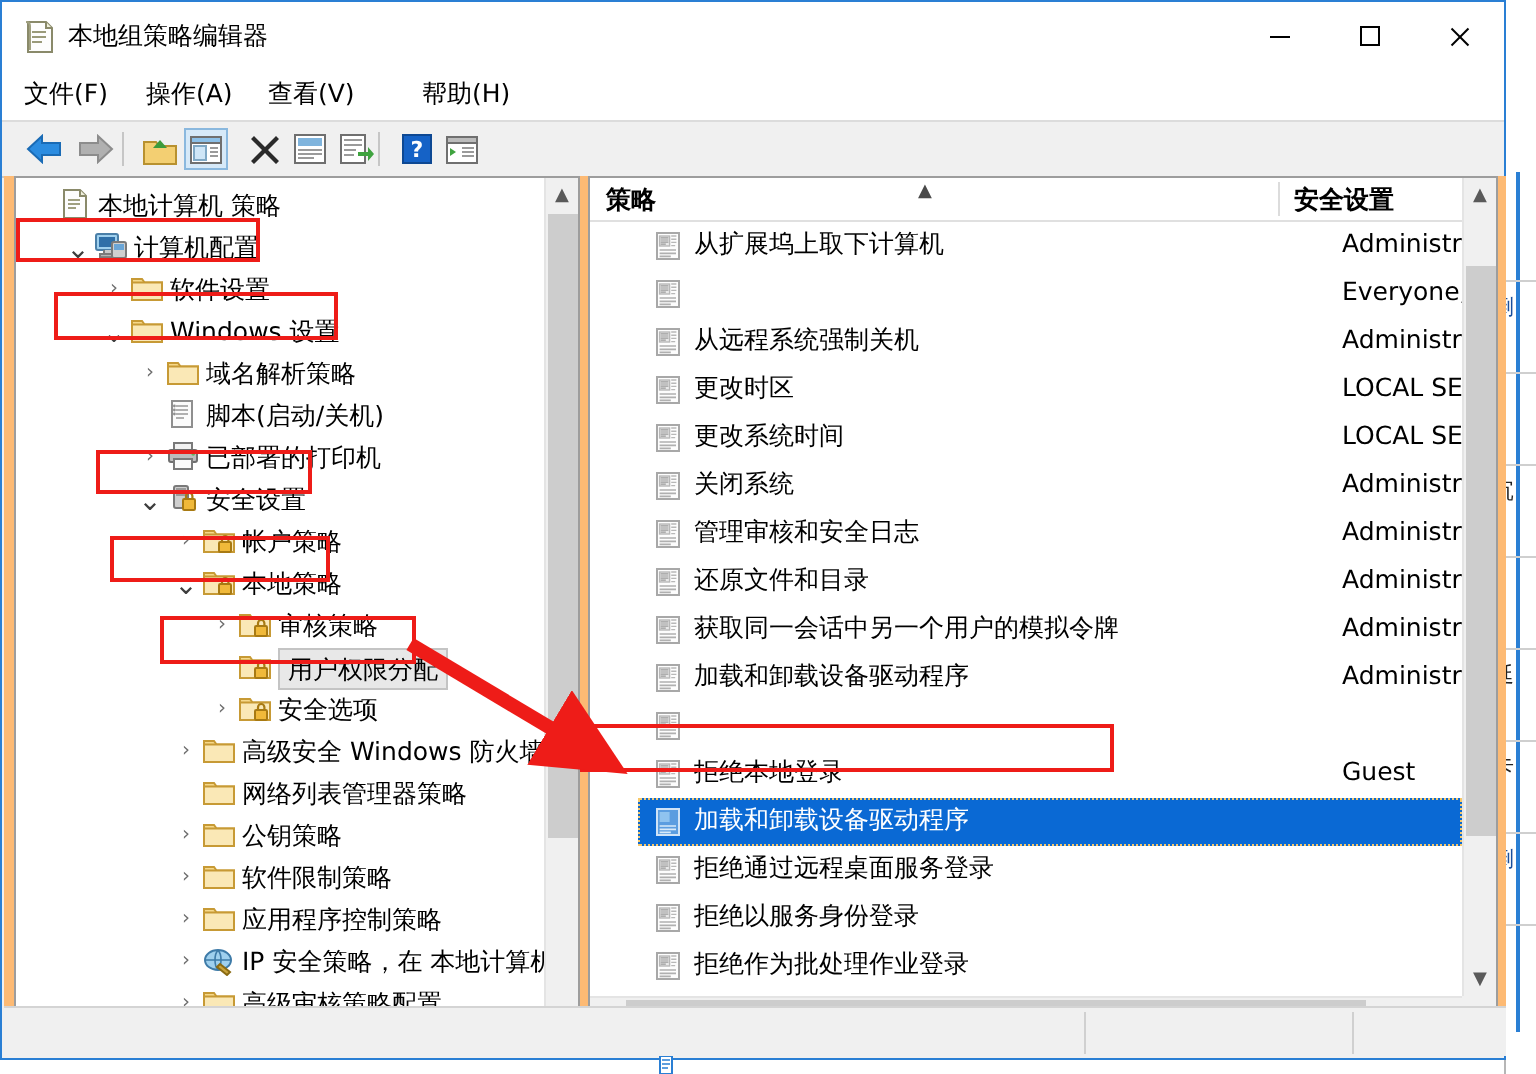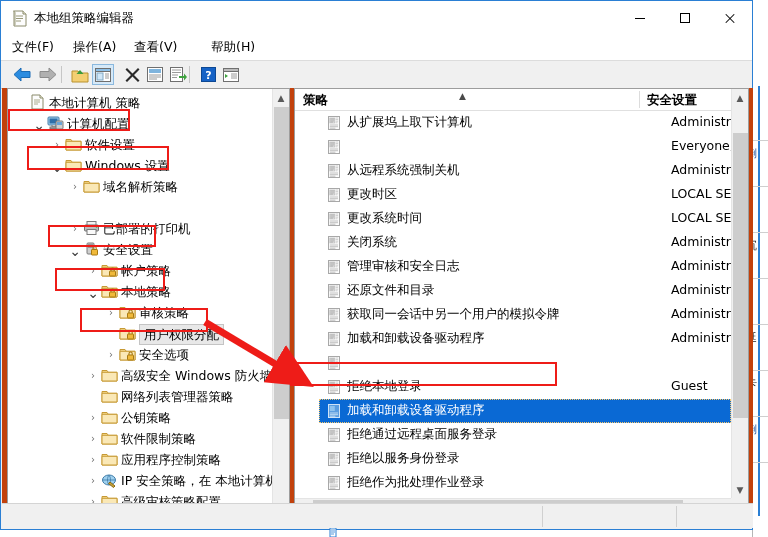--- a/index.html
+++ b/index.html
@@ -36,21 +36,21 @@
   .mi{position:absolute;top:4px;font-size:12.5px;color:#000;white-space:nowrap;}
 
   
   .toolbar{position:relative;height:27px;background:#f0f0f0;border-top:1px solid #dcdcdc;
            border-bottom:1px solid #c8c8c8;}
   .tb{position:absolute;top:3px;width:22px;height:21px;display:flex;align-items:center;justify-content:center;}
   .tb.sel{background:#d6e9f8;border:1px solid #8ab8de;box-sizing:border-box;}
   .tsep{position:absolute;top:5px;width:1px;height:17px;background:#c6c6c6;}
 
   
-  .body{position:absolute;left:1px;top:87px;width:751px;height:428px;background:#c2410c;}
+  .body{position:absolute;left:1px;top:87px;width:751px;height:428px;background:#fdba74;}
   .pane{position:absolute;top:0;background:#fff;border:1px solid #9d9d9d;box-sizing:border-box;}
   .ltree{left:5px;width:283px;height:428px;}
   .rlist{left:292px;width:455px;height:428px;}
 
   
   .tcanvas{position:absolute;left:0;top:0;right:17px;bottom:0;overflow:hidden;}
   .trow{position:absolute;left:0;height:21px;display:flex;align-items:center;white-space:nowrap;}
   .trow.sel .tlabel{background:#e8e8e8;border:1px solid #c4c4c4;padding:0 4px;box-sizing:border-box;}
   .chev{position:absolute;width:14px;text-align:center;font-size:10px;color:#6f6f6f;line-height:21px;}
   .chev.down{color:#3d3d3d;font-size:11px;}
@@ -255,20 +255,30 @@
             <span class="tlabel" style="left: 77px; top: 1px;">Windows 设置</span>
           </div>
           <div class="trow" style="top: 87px; width: 265px;">
             <div class="chev" style="left: 60px;">›</div>
             <span class="tico" style="left: 75px; top: 2px;"><svg width="17" height="16" viewBox="0 0 17 16">
                 <path d="M1 3.5h5l1.3 1.8H16V14H1z" fill="#f6d98b" stroke="#c79a35"></path>
                 <path d="M1 5.3h15V14H1z" fill="#fae8b6" stroke="#c79a35"></path>
               </svg></span>
             <span class="tlabel" style="left: 95px; top: 1px;">域名解析策略</span>
           </div>
+          <div class="trow" style="top: 108px; width: 265px;">
+            <span class="tico" style="left: 75px; top: 2px;"><svg width="17" height="16" viewBox="0 0 17 16">
+                <rect x="3" y="1.5" width="10" height="13" fill="#fbfbfb" stroke="#8f8f8f"></rect>
+                <path d="M5 4h6M5 6h6M5 8h6M5 10h4" stroke="#b0b0b0" stroke-width=".9"></path>
+                <circle cx="4.2" cy="4" r=".7" fill="#8f8f8f"></circle>
+                <circle cx="4.2" cy="6" r=".7" fill="#8f8f8f"></circle>
+                <circle cx="4.2" cy="8" r=".7" fill="#8f8f8f"></circle>
+              </svg></span>
+            <span class="tlabel" style="left: 95px; top: 1px;">脚本(启动/关机)</span>
+          </div>
           <div class="trow" style="top: 129px; width: 265px;">
             <div class="chev" style="left: 60px;">›</div>
             <span class="tico" style="left: 75px; top: 2px;"><svg width="17" height="16" viewBox="0 0 17 16">
                 <rect x="4" y="1.5" width="9" height="4" fill="#f2f2f2" stroke="#7a7a7a"></rect>
                 <rect x="1.5" y="5" width="14" height="6" rx="1" fill="#bdbdbd" stroke="#6f6f6f"></rect>
                 <rect x="4" y="9.5" width="9" height="5" fill="#fafafa" stroke="#7a7a7a"></rect>
                 <circle cx="13.6" cy="7" r=".9" fill="#5fb85f"></circle>
               </svg></span>
             <span class="tlabel" style="left: 95px; top: 1px;">已部署的打印机</span>
           </div>

